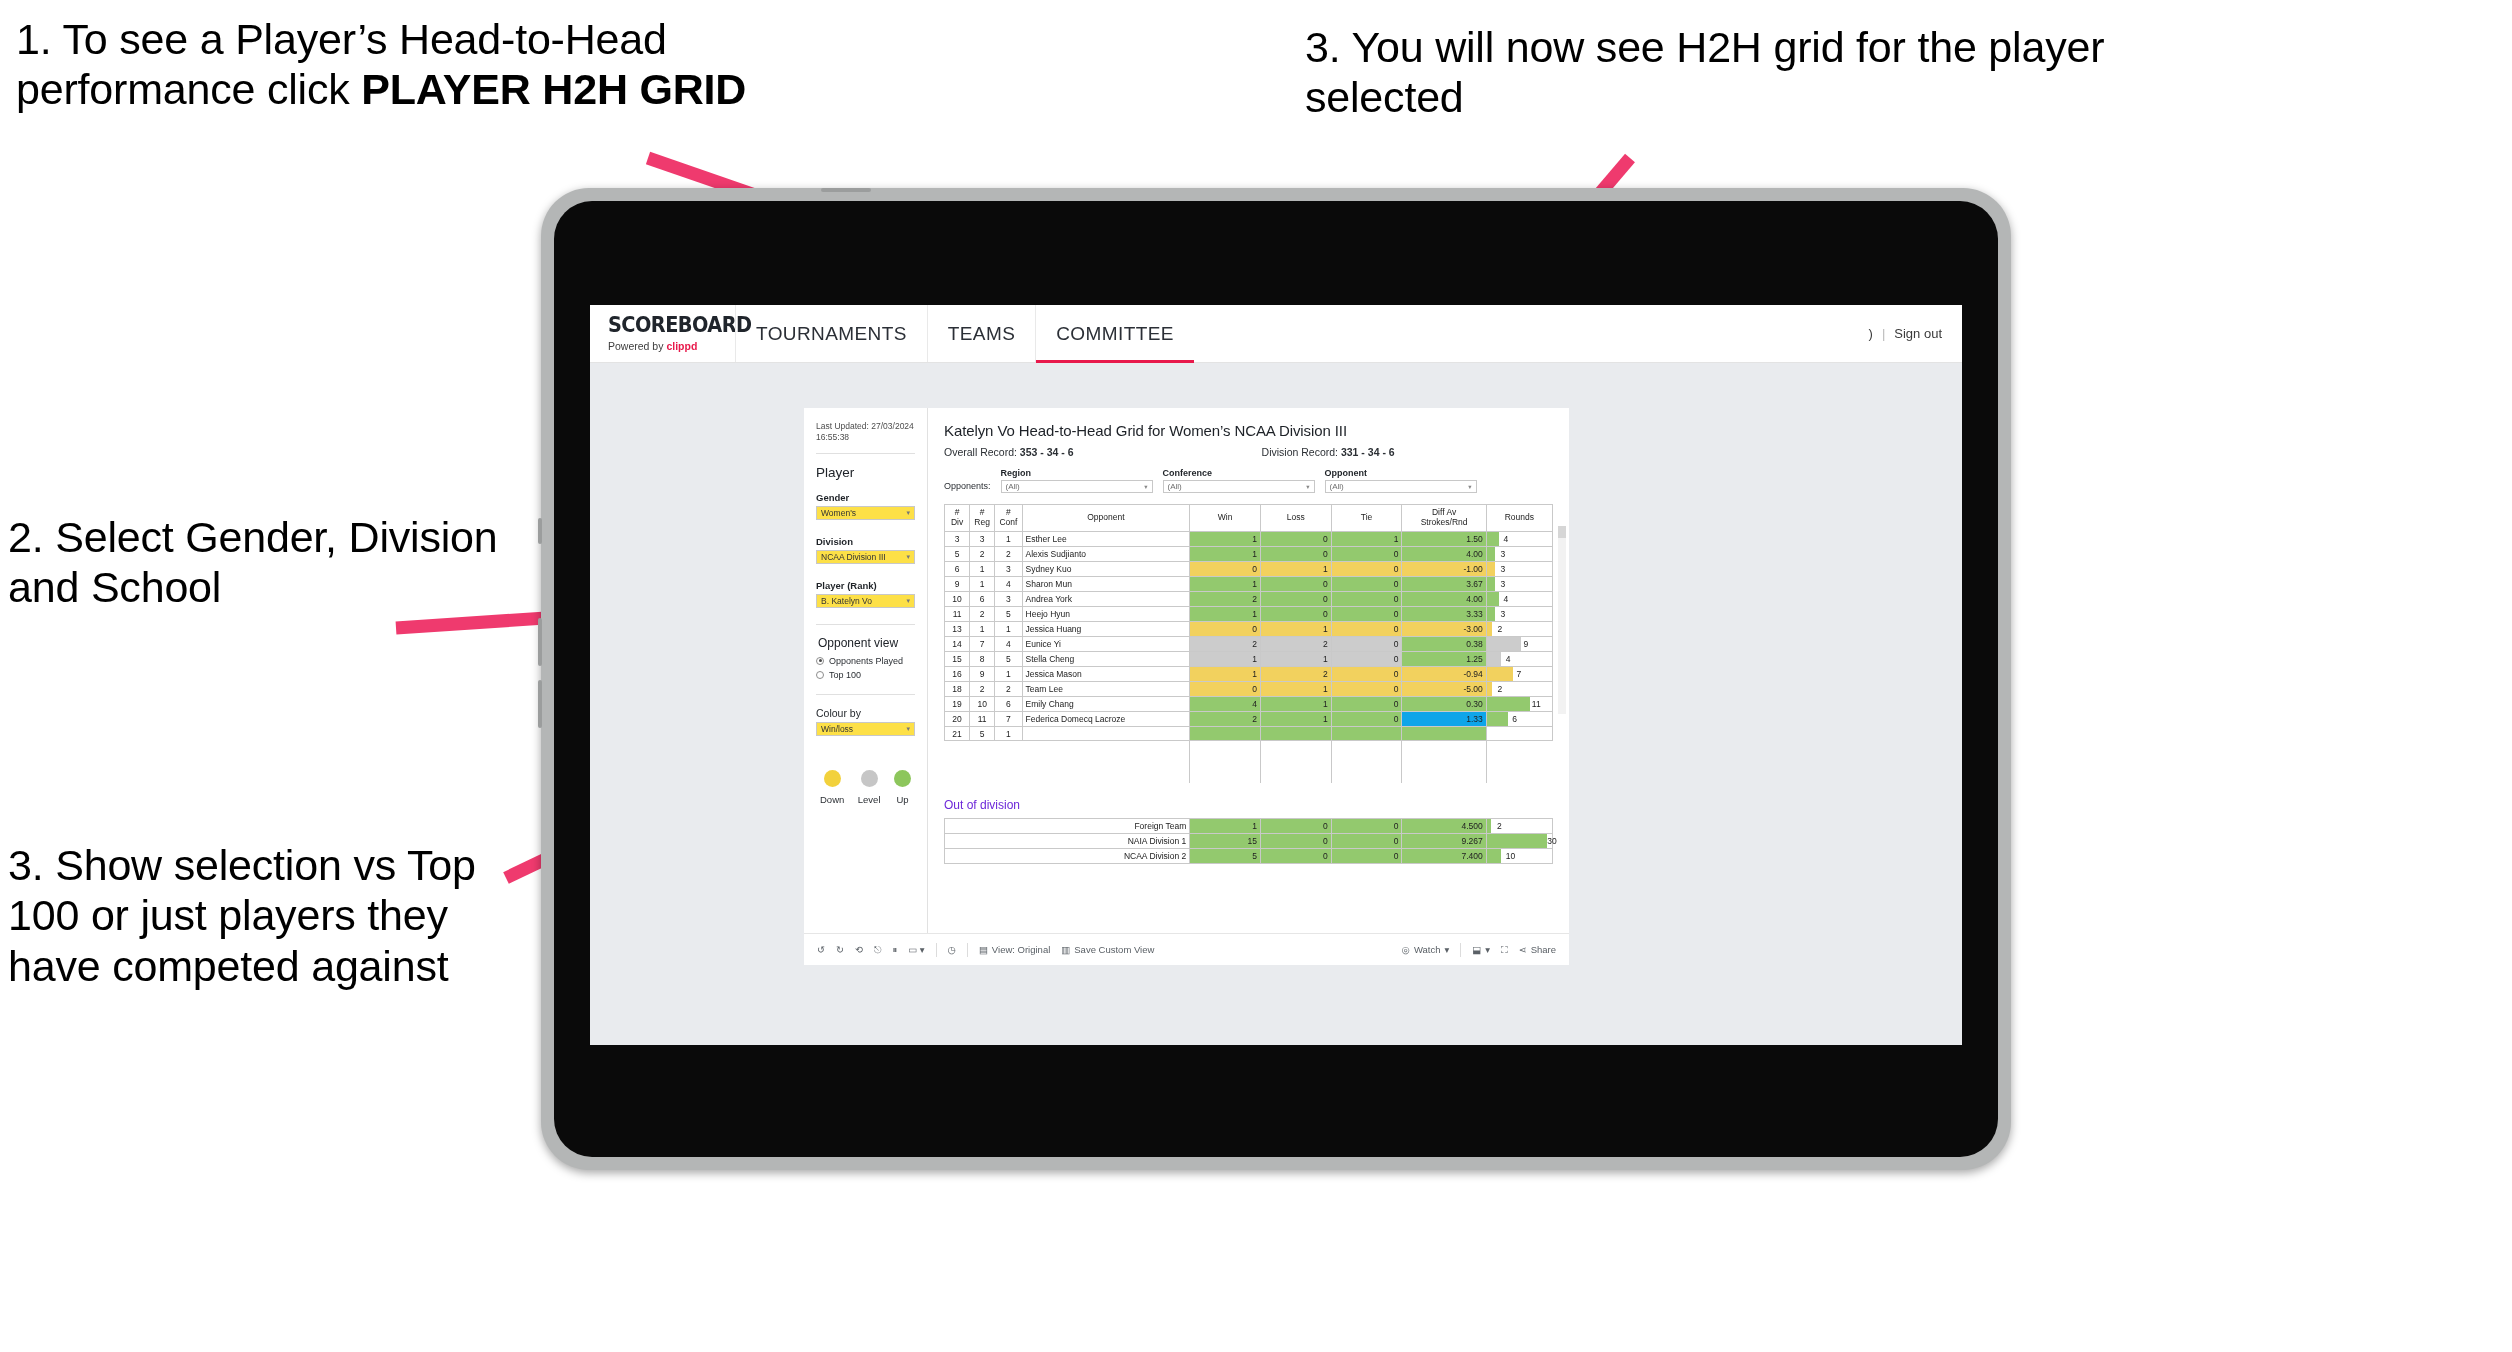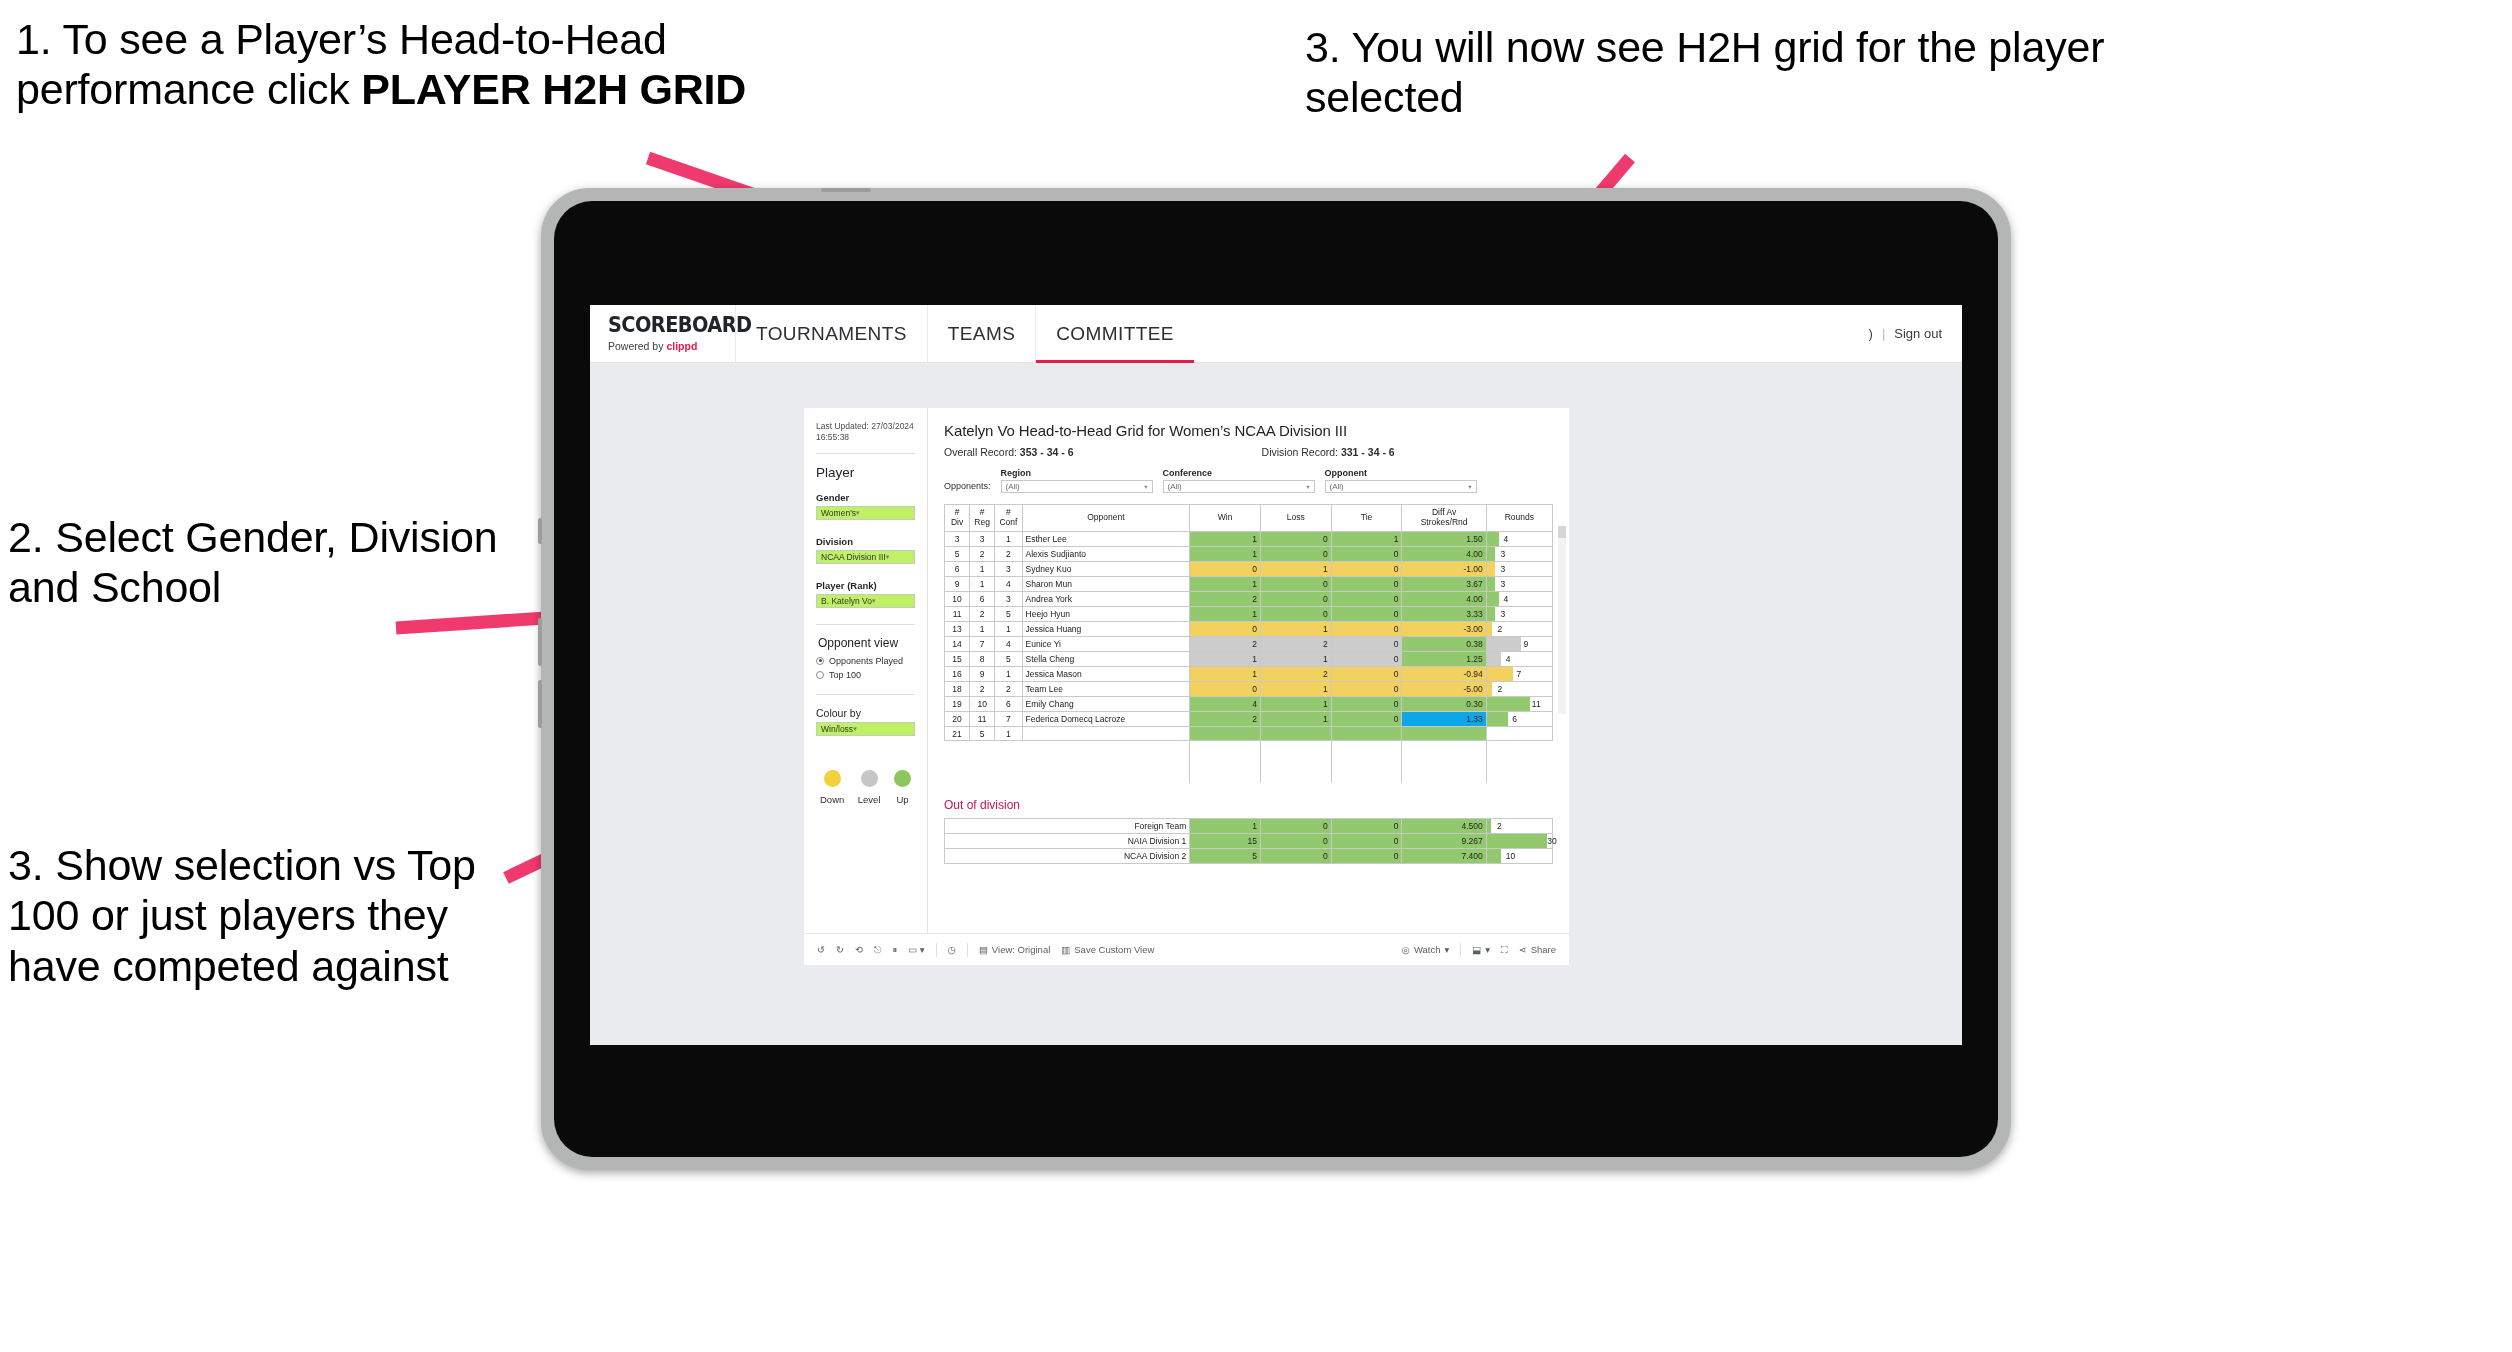--- a/index.html
+++ b/index.html
@@ -60,23 +60,23 @@
   #card{position:absolute;left:214px;top:45px;width:765px;height:525px;
         background:#fff;display:flex;}
 
   
   #panel{width:124px;border-right:1px solid #e1e1e1;padding:13px 12px 0 12px;
          box-sizing:border-box;position:relative;}
   .lastupd{font-size:8.5px;color:#4d4d4d;line-height:1.35;}
   .pdiv{border-top:1px solid #e0e0e0;margin:9px 0 0 0;}
   .ph{font-size:13.5px;color:#20242a;margin:11px 0 12px 0;}
   .flabel{font-size:9.5px;color:#1f2328;font-weight:bold;margin-bottom:3px;}
-  .fsel{height:14px;border:1px solid #c8c8c8;background:#bef264;font-size:8.5px;
+  .fsel{height:14px;border:1px solid #c8c8c8;background:#fde047;font-size:8.5px;
         color:#333;display:flex;align-items:center;padding:0 4px;box-sizing:border-box;
-        justify-content:flex-start;margin-bottom:16px;}
+        justify-content:space-between;margin-bottom:16px;}
   .fsel .car{font-size:7px;color:#777;}
   .ovh{font-size:12px;color:#20242a;margin:0 0 6px 2px;font-weight:normal;}
   .radio{display:flex;align-items:center;gap:5px;font-size:9px;color:#2a2e33;
          margin-bottom:4px;}
   .rb{width:8px;height:8px;border-radius:50%;border:1px solid #8d8d8d;background:#fff;
       box-sizing:border-box;position:relative;flex:none;}
   .rb.on:after{content:"";position:absolute;left:1.5px;top:1.5px;width:3px;height:3px;
       border-radius:50%;background:#4a4a4a;}
   .legend{display:flex;gap:0;margin-top:34px;justify-content:space-between;
           padding:0 4px;}
@@ -107,21 +107,21 @@
              height:27px;line-height:1.15;}
   td.num{text-align:right;}
   td.c{text-align:center;}
   td.nm{text-align:left;padding-left:6px;}
   td.bar{padding:0;position:relative;text-align:left;}
   td.bar .bf{position:absolute;left:0;top:0;bottom:0;}
   td.bar .bl{position:relative;padding-left:3px;line-height:14px;}
   .cut{height:7px;overflow:hidden;}
   .cut td{height:14px;}
 
-  .ood{font-size:12px;color:#be185d;margin-top:15px;}
+  .ood{font-size:12px;color:#6d28d9;margin-top:15px;}
   table.ood2{border-collapse:collapse;width:100%;table-layout:fixed;margin-top:6px;}
   table.ood2 td{border:1px solid #c9c9c9;font-size:8.5px;color:#222;height:14px;
                 padding:0 3px;box-sizing:border-box;}
   td.rlab{text-align:right;padding-right:6px;}
 
   #vscroll{position:absolute;right:3px;top:118px;width:8px;height:188px;
            background:#f2f2f2;}
   #vscroll .th{position:absolute;left:0;top:0;width:8px;height:12px;background:#d6d6d6;}
 
   

